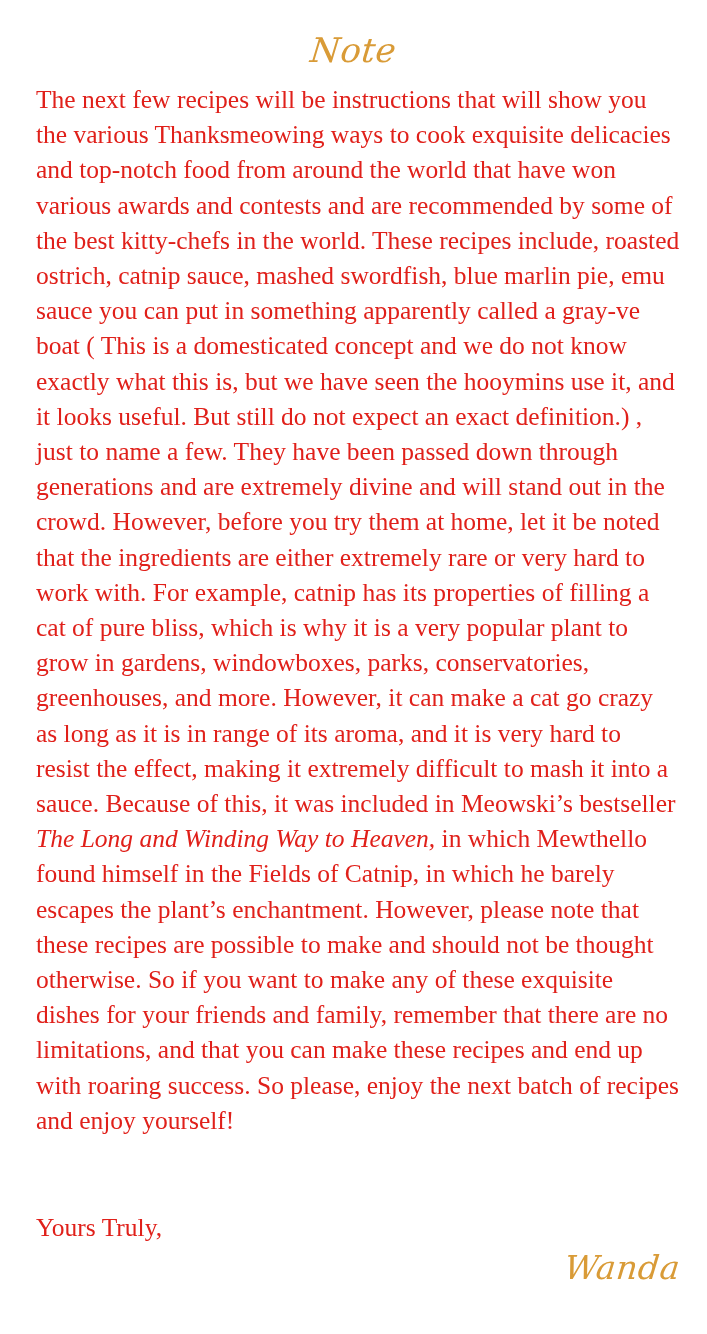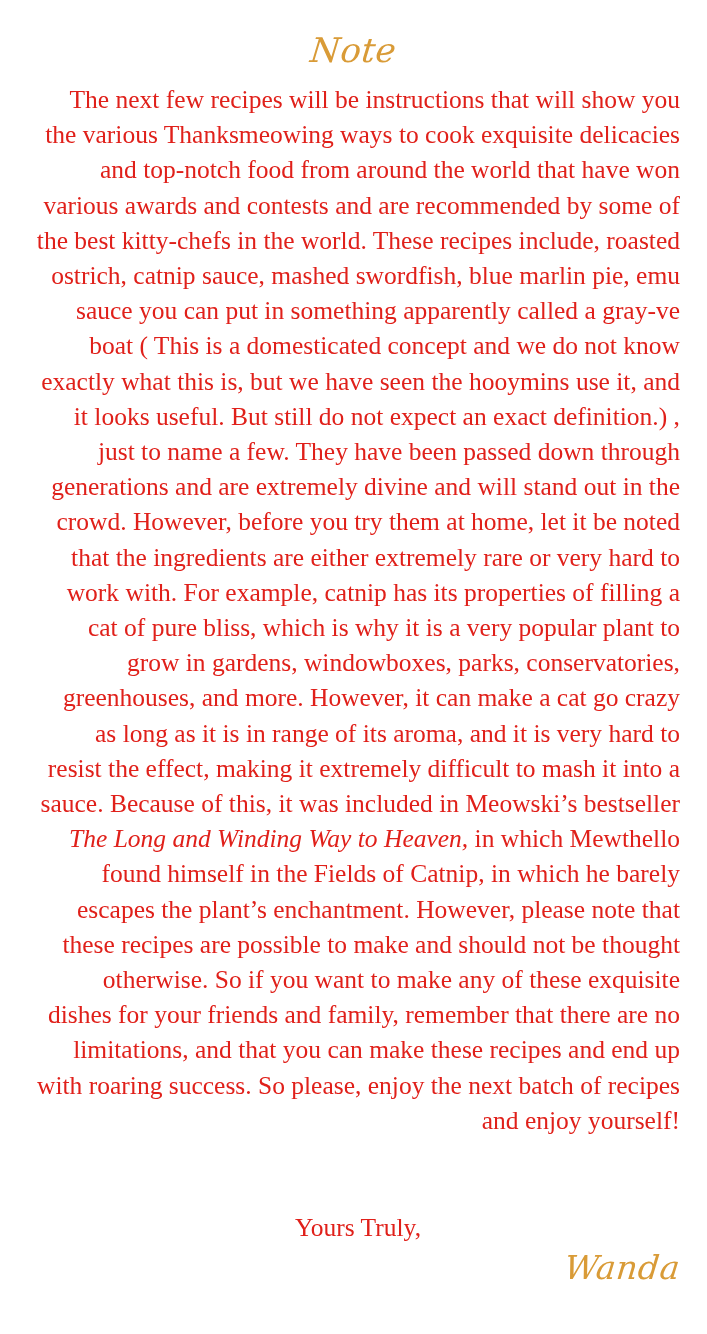--- a/index.html
+++ b/index.html
@@ -45,36 +45,36 @@
   
   .note-body {
     position: absolute;
     top: 82px;
     left: 36px;
     width: 644px;
     font-family: "Liberation Serif", "DejaVu Serif", serif;
     font-size: 25.5px;
     line-height: 35.2px;
     color: #e0201a;
-    text-align: right;
+    text-align: left;
     white-space: pre-wrap;
     word-spacing: 0px;
   }
 
   .note-body .book-title {
     font-style: italic;
   }
 
   
   .signoff {
     position: absolute;
     top: 1212px;
     left: 36px;
     width: 644px;
-    text-align: center;
+    text-align: left;
     font-family: "Liberation Serif", "DejaVu Serif", serif;
     font-size: 25.5px;
     line-height: 31px;
     color: #e0201a;
   }
 
   .signature {
     position: absolute;
     top: 1246px;
     left: 36px;

